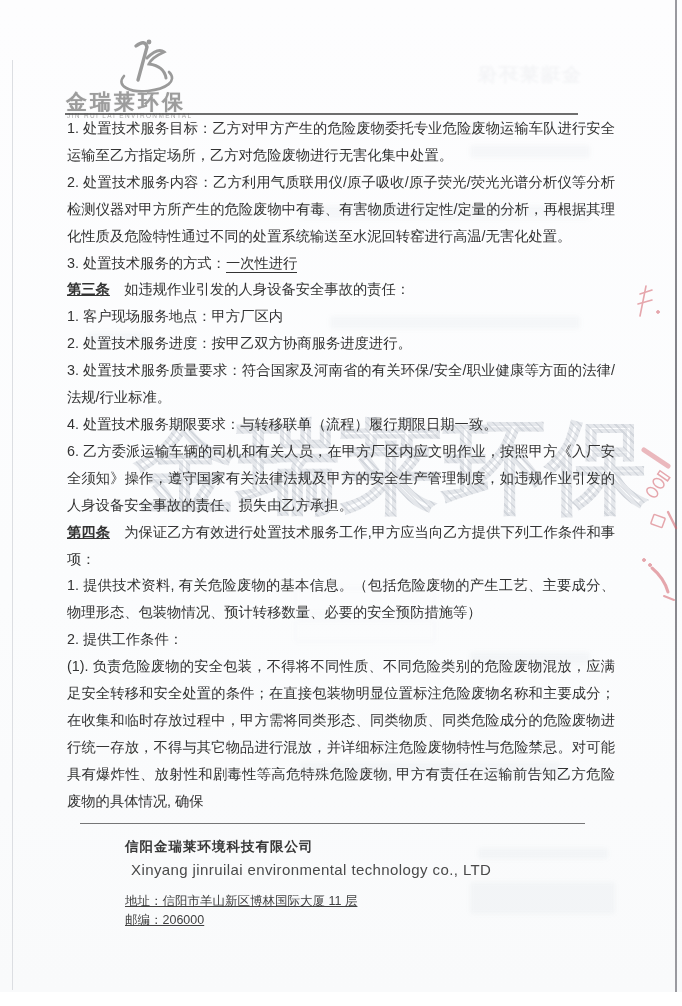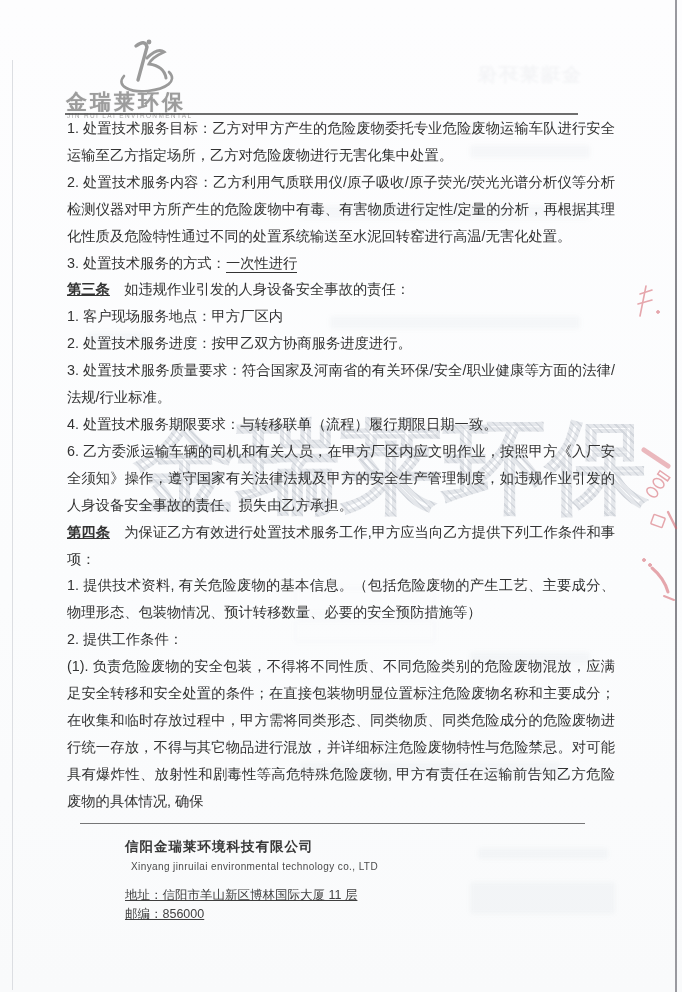--- a/index.html
+++ b/index.html
@@ -45,21 +45,21 @@
     pointer-events:none;z-index:0;}
   
   .body{position:absolute;left:67px;top:115px;width:548px;z-index:2;
     font-size:14.3px;line-height:26.9px;color:var(--ink);text-align:justify;}
   .para{text-align:justify;}
   .para .b{font-weight:700;text-decoration:underline;}
   .para .u{border-bottom:1px solid var(--ink);padding-bottom:1px;}
   
   .footer{position:absolute;left:82px;top:838px;z-index:2;color:#3a3a3a;margin-left:43px;}
   .f-cn{font-size:13.5px;font-weight:700;letter-spacing:1px;color:#383838;}
-  .f-en{font-size:10px;color:#4a4a4a;margin:5px 0 14px 6px;letter-spacing:.4px;}
+  .f-en{font-size:15px;color:#4a4a4a;margin:5px 0 14px 6px;letter-spacing:.4px;}
   .f-line{font-size:12.5px;line-height:19px;color:#3f3f3f;text-decoration:underline;}
   
   .stamps{position:absolute;left:628px;top:268px;width:54px;height:340px;z-index:3;}
   .stamps *{stroke:var(--stamp-red);}
 </style>
 </head>
 <body>
 
 <div class="page">
   <div class="edge-left"></div>
@@ -105,21 +105,21 @@
       <div class="para"><span>1. 提供技术资料, 有关危险废物的基本信息。（包括危险废物的产生工艺、主要成分、物理形态、包装物情况、预计转移数量、必要的安全预防措施等）</span></div>
       <div class="para"><span>2. 提供工作条件：</span></div>
       <div class="para"><span>(1). 负责危险废物的安全包装，不得将不同性质、不同危险类别的危险废物混放，应满足安全转移和安全处置的条件；在直接包装物明显位置标注危险废物名称和主要成分；在收集和临时存放过程中，甲方需将同类形态、同类物质、同类危险成分的危险废物进行统一存放，不得与其它物品进行混放，并详细标注危险废物特性与危险禁忌。对可能具有爆炸性、放射性和剧毒性等高危特殊危险废物, 甲方有责任在运输前告知乙方危险废物的具体情况, 确保</span></div>
     </main>
 
   <div class="rule foot-rule"></div>
   <footer class="footer">
     <div class="f-cn">信阳金瑞莱环境科技有限公司</div>
     <div class="f-en">Xinyang jinruilai environmental technology co., LTD</div>
     <div class="f-line">地址：信阳市羊山新区博林国际大厦 11 层</div>
-    <div class="f-line">邮编：856000</div>
+    <div class="f-line">邮编：206000</div>
   </footer>
 
   <svg class="stamps" viewBox="0 0 54 340">
     <g opacity="0.55" fill="none" stroke-linecap="round">
       <path d="M12 26 l12 -4" stroke-width="1.6"></path>
       <path d="M10 36 l14 -4" stroke-width="1.6"></path>
       <path d="M18 18 l-6 30" stroke-width="1.6"></path>
       <circle cx="30" cy="44" r="1.4" fill="#d4616b" stroke="none"></circle>
       <path d="M16 182 l24 16" stroke-width="5" opacity="0.8"></path>
       <g transform="rotate(-55 30 216)">

